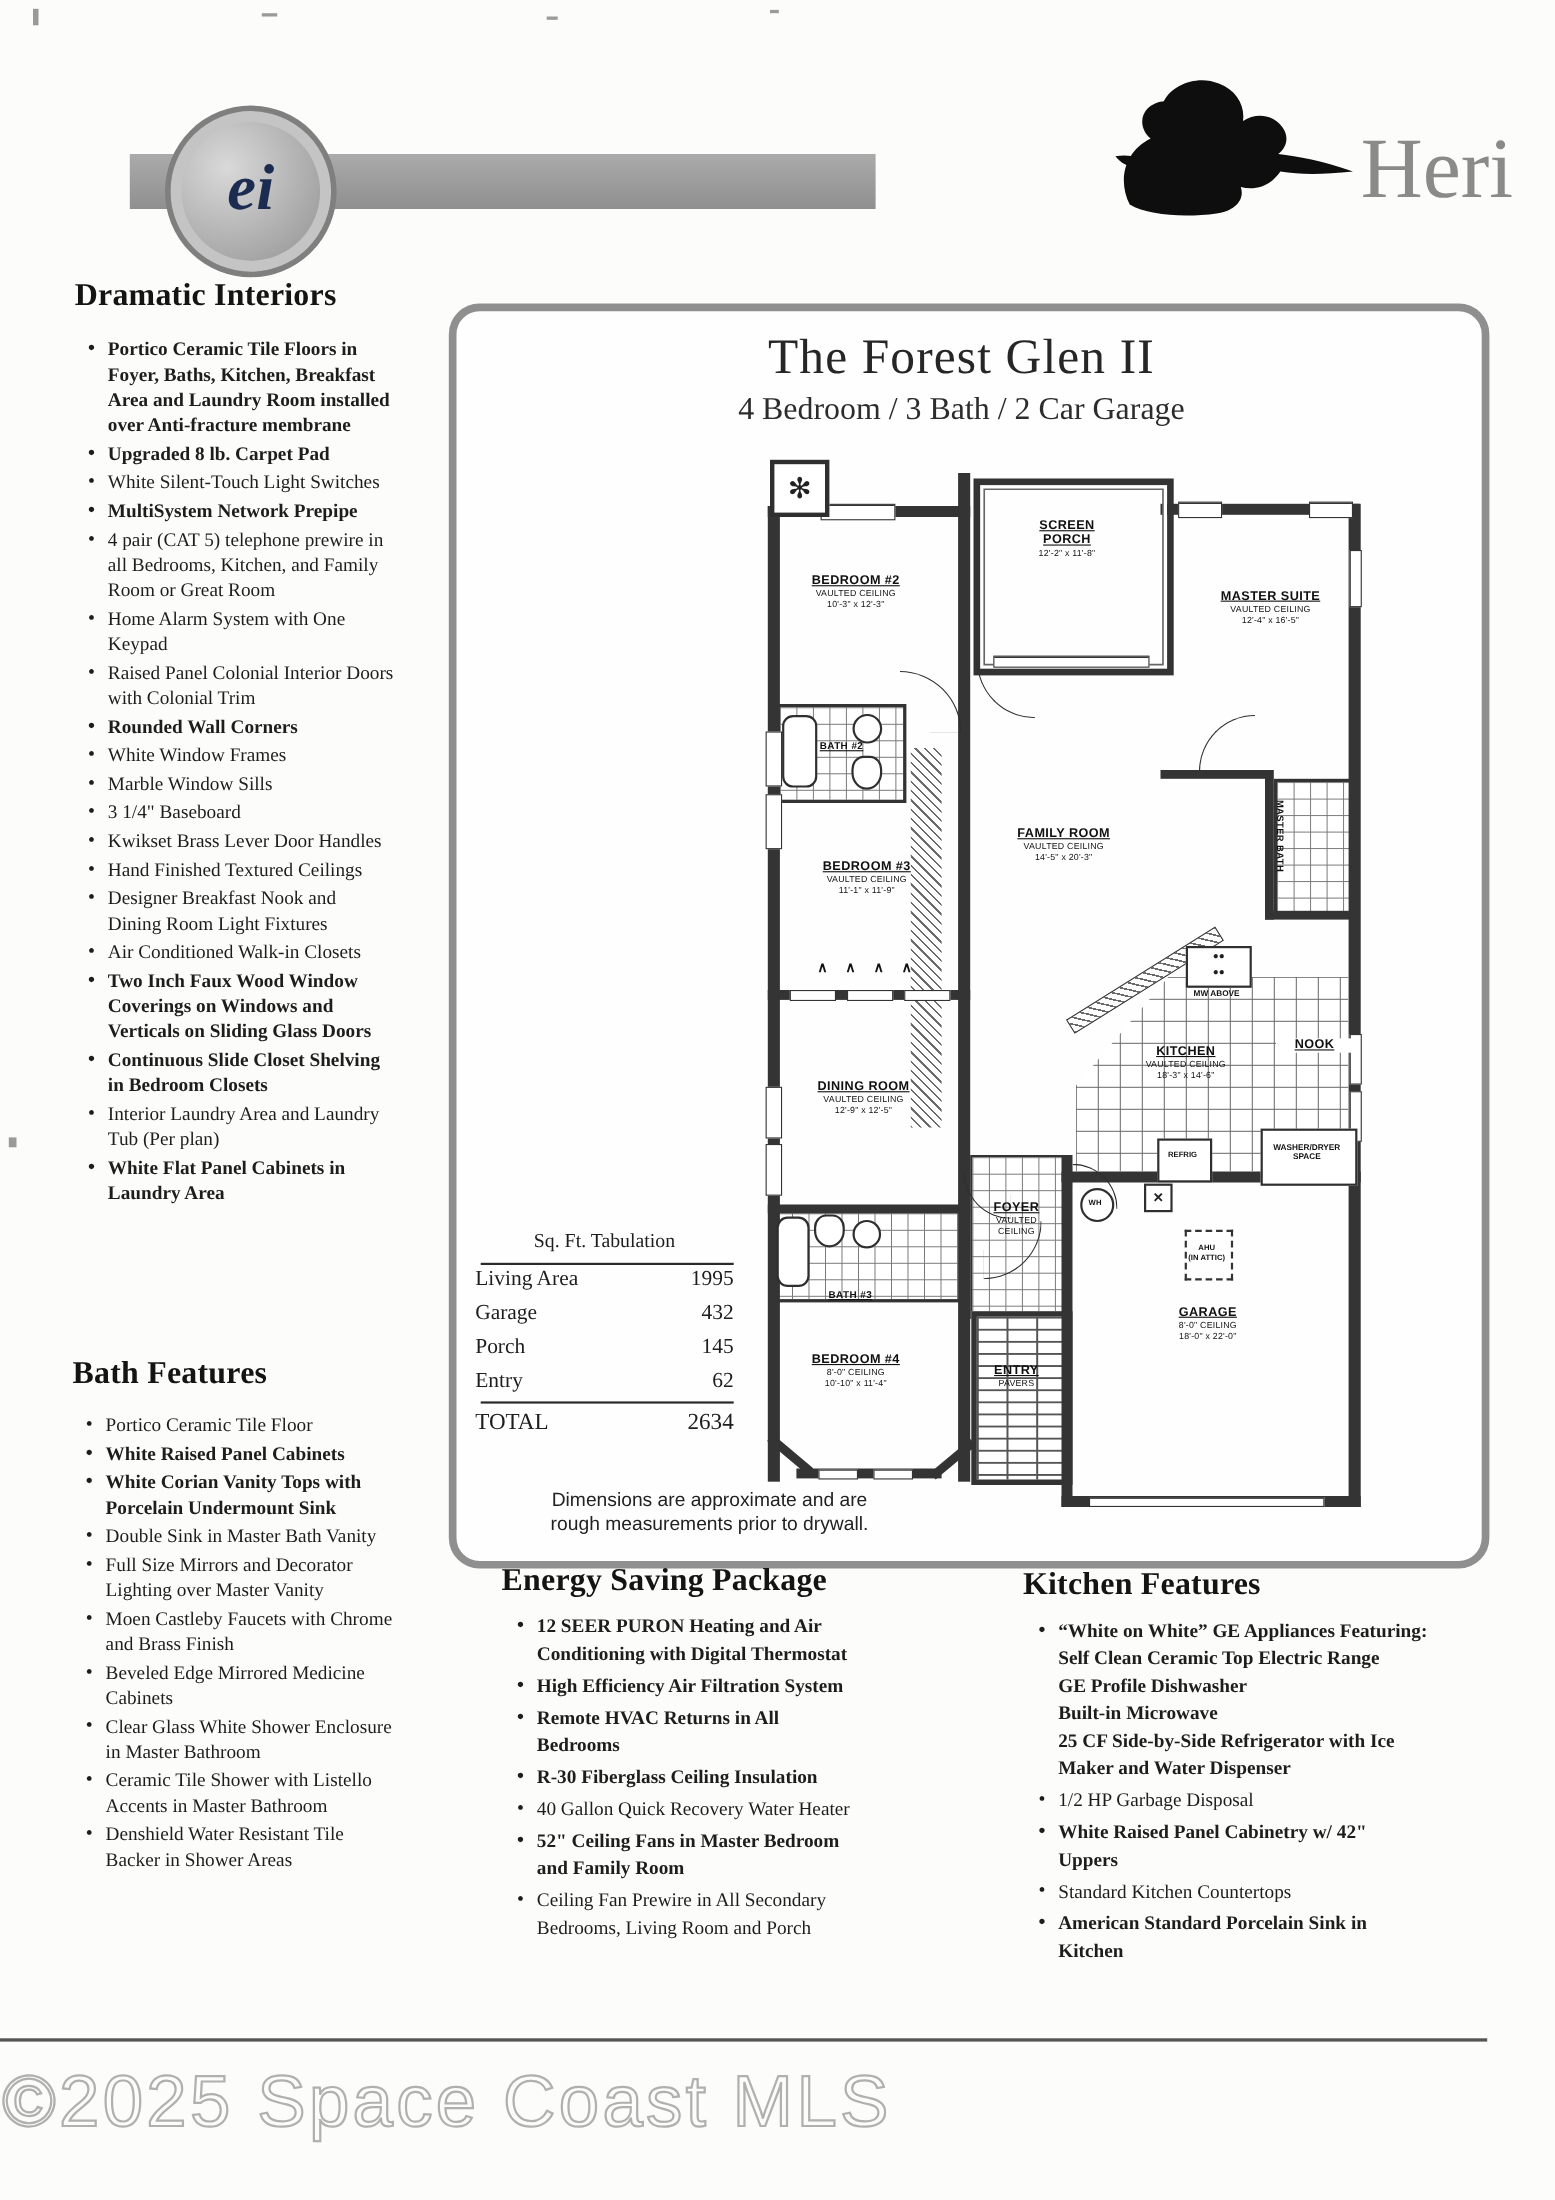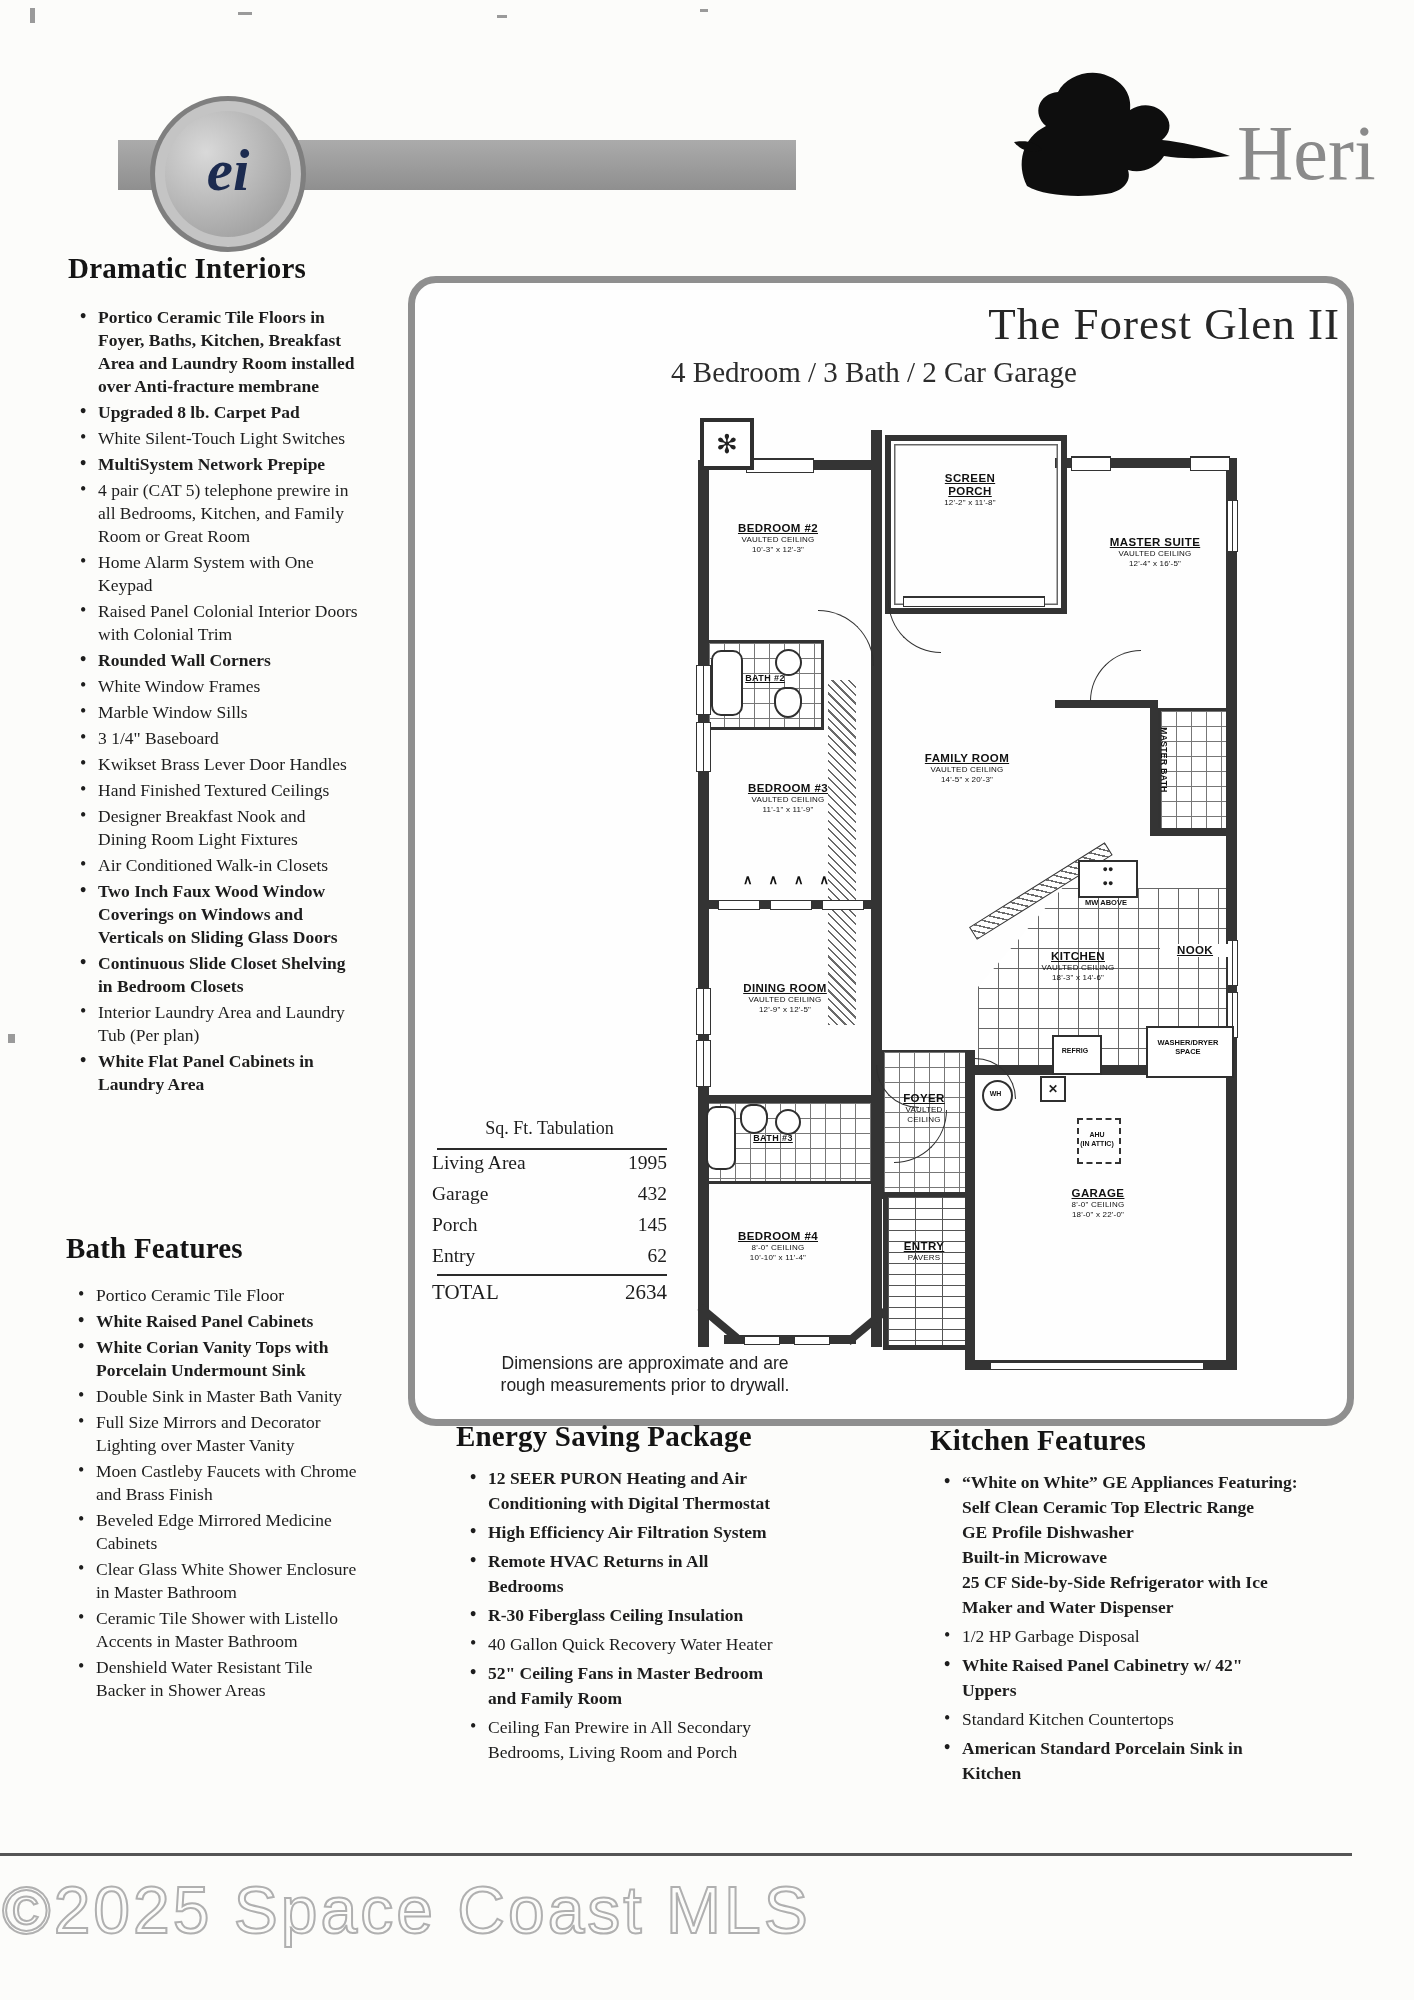--- a/index.html
+++ b/index.html
@@ -18,21 +18,21 @@
   
   h2.sec{font-size:29px;font-weight:bold;margin:0;letter-spacing:.2px;color:#141414;}
   ul.feat{list-style:none;margin:0;padding:0;font-size:17.5px;line-height:23px;}
   ul.feat li{position:relative;padding-left:22px;margin-bottom:3px;}
   ul.feat li::before{content:"\2022";position:absolute;left:4px;top:-1px;font-size:18px;}
   ul.feat li.b{font-weight:bold;}
   ul.feat li.prewrap{white-space:pre-line;}
   ul.feat2 li{margin-bottom:4px;line-height:25px;}
   
   .fig{border:7px solid #8f8f8f;border-radius:28px;background:#fefefe;}
-  .fig-title{width:100%;text-align:right;font-size:45px;color:#262626;letter-spacing:1px;}
+  .fig-title{width:100%;text-align:center;font-size:45px;color:#262626;letter-spacing:1px;}
   .fig-sub{width:100%;text-align:center;font-size:29px;color:#2c2c2c;}
   .wall{background:#343434;}
   .tile{background-color:#fff;border:3px solid #333;
     background-image:linear-gradient(#777 1px,transparent 1px),linear-gradient(90deg,#777 1px,transparent 1px);
     background-size:15px 15px;}
   .ktile{background-color:#fff;
     background-image:linear-gradient(#666 1px,transparent 1px),linear-gradient(90deg,#666 1px,transparent 1px);
     background-size:20px 20px;clip-path:polygon(34% 0,100% 0,100% 100%,0 100%,0 56%);}
   .brick{background-color:#fff;border:5px solid #333;
     background-image:linear-gradient(#555 1.5px,transparent 1.5px),linear-gradient(90deg,#555 1.5px,transparent 1.5px);
@@ -244,21 +244,21 @@
     <div class="abs rlabel" style="left:242px;top:572px;width:130px;">
       <span class="rname">DINING ROOM</span>
       <span class="rsub">VAULTED CEILING</span>
       <span class="rsub">12'-9" x 12'-5"</span>
     </div>
     <div class="abs rlabel" style="left:411px;top:682px;width:70px;">
       <span class="rname">FOYER</span>
       <span class="rsub">VAULTED CEILING</span>
     </div>
     <div class="abs rlabel" style="left:258px;top:722px;width:74px;">
-      <span class="rname" style="font-size:9px;">BATH #3</span>
+      <span class="rname" style="font-size:9px;margin-top:39px;">BATH #3</span>
     </div>
     <div class="abs rlabel" style="left:230px;top:820px;width:140px;">
       <span class="rname">BEDROOM #4</span>
       <span class="rsub">8'-0" CEILING</span>
       <span class="rsub">10'-10" x 11'-4"</span>
     </div>
     <div class="abs rlabel" style="left:411px;top:830px;width:70px;">
       <span class="rname">ENTRY</span>
       <span class="rsub">PAVERS</span>
     </div>

